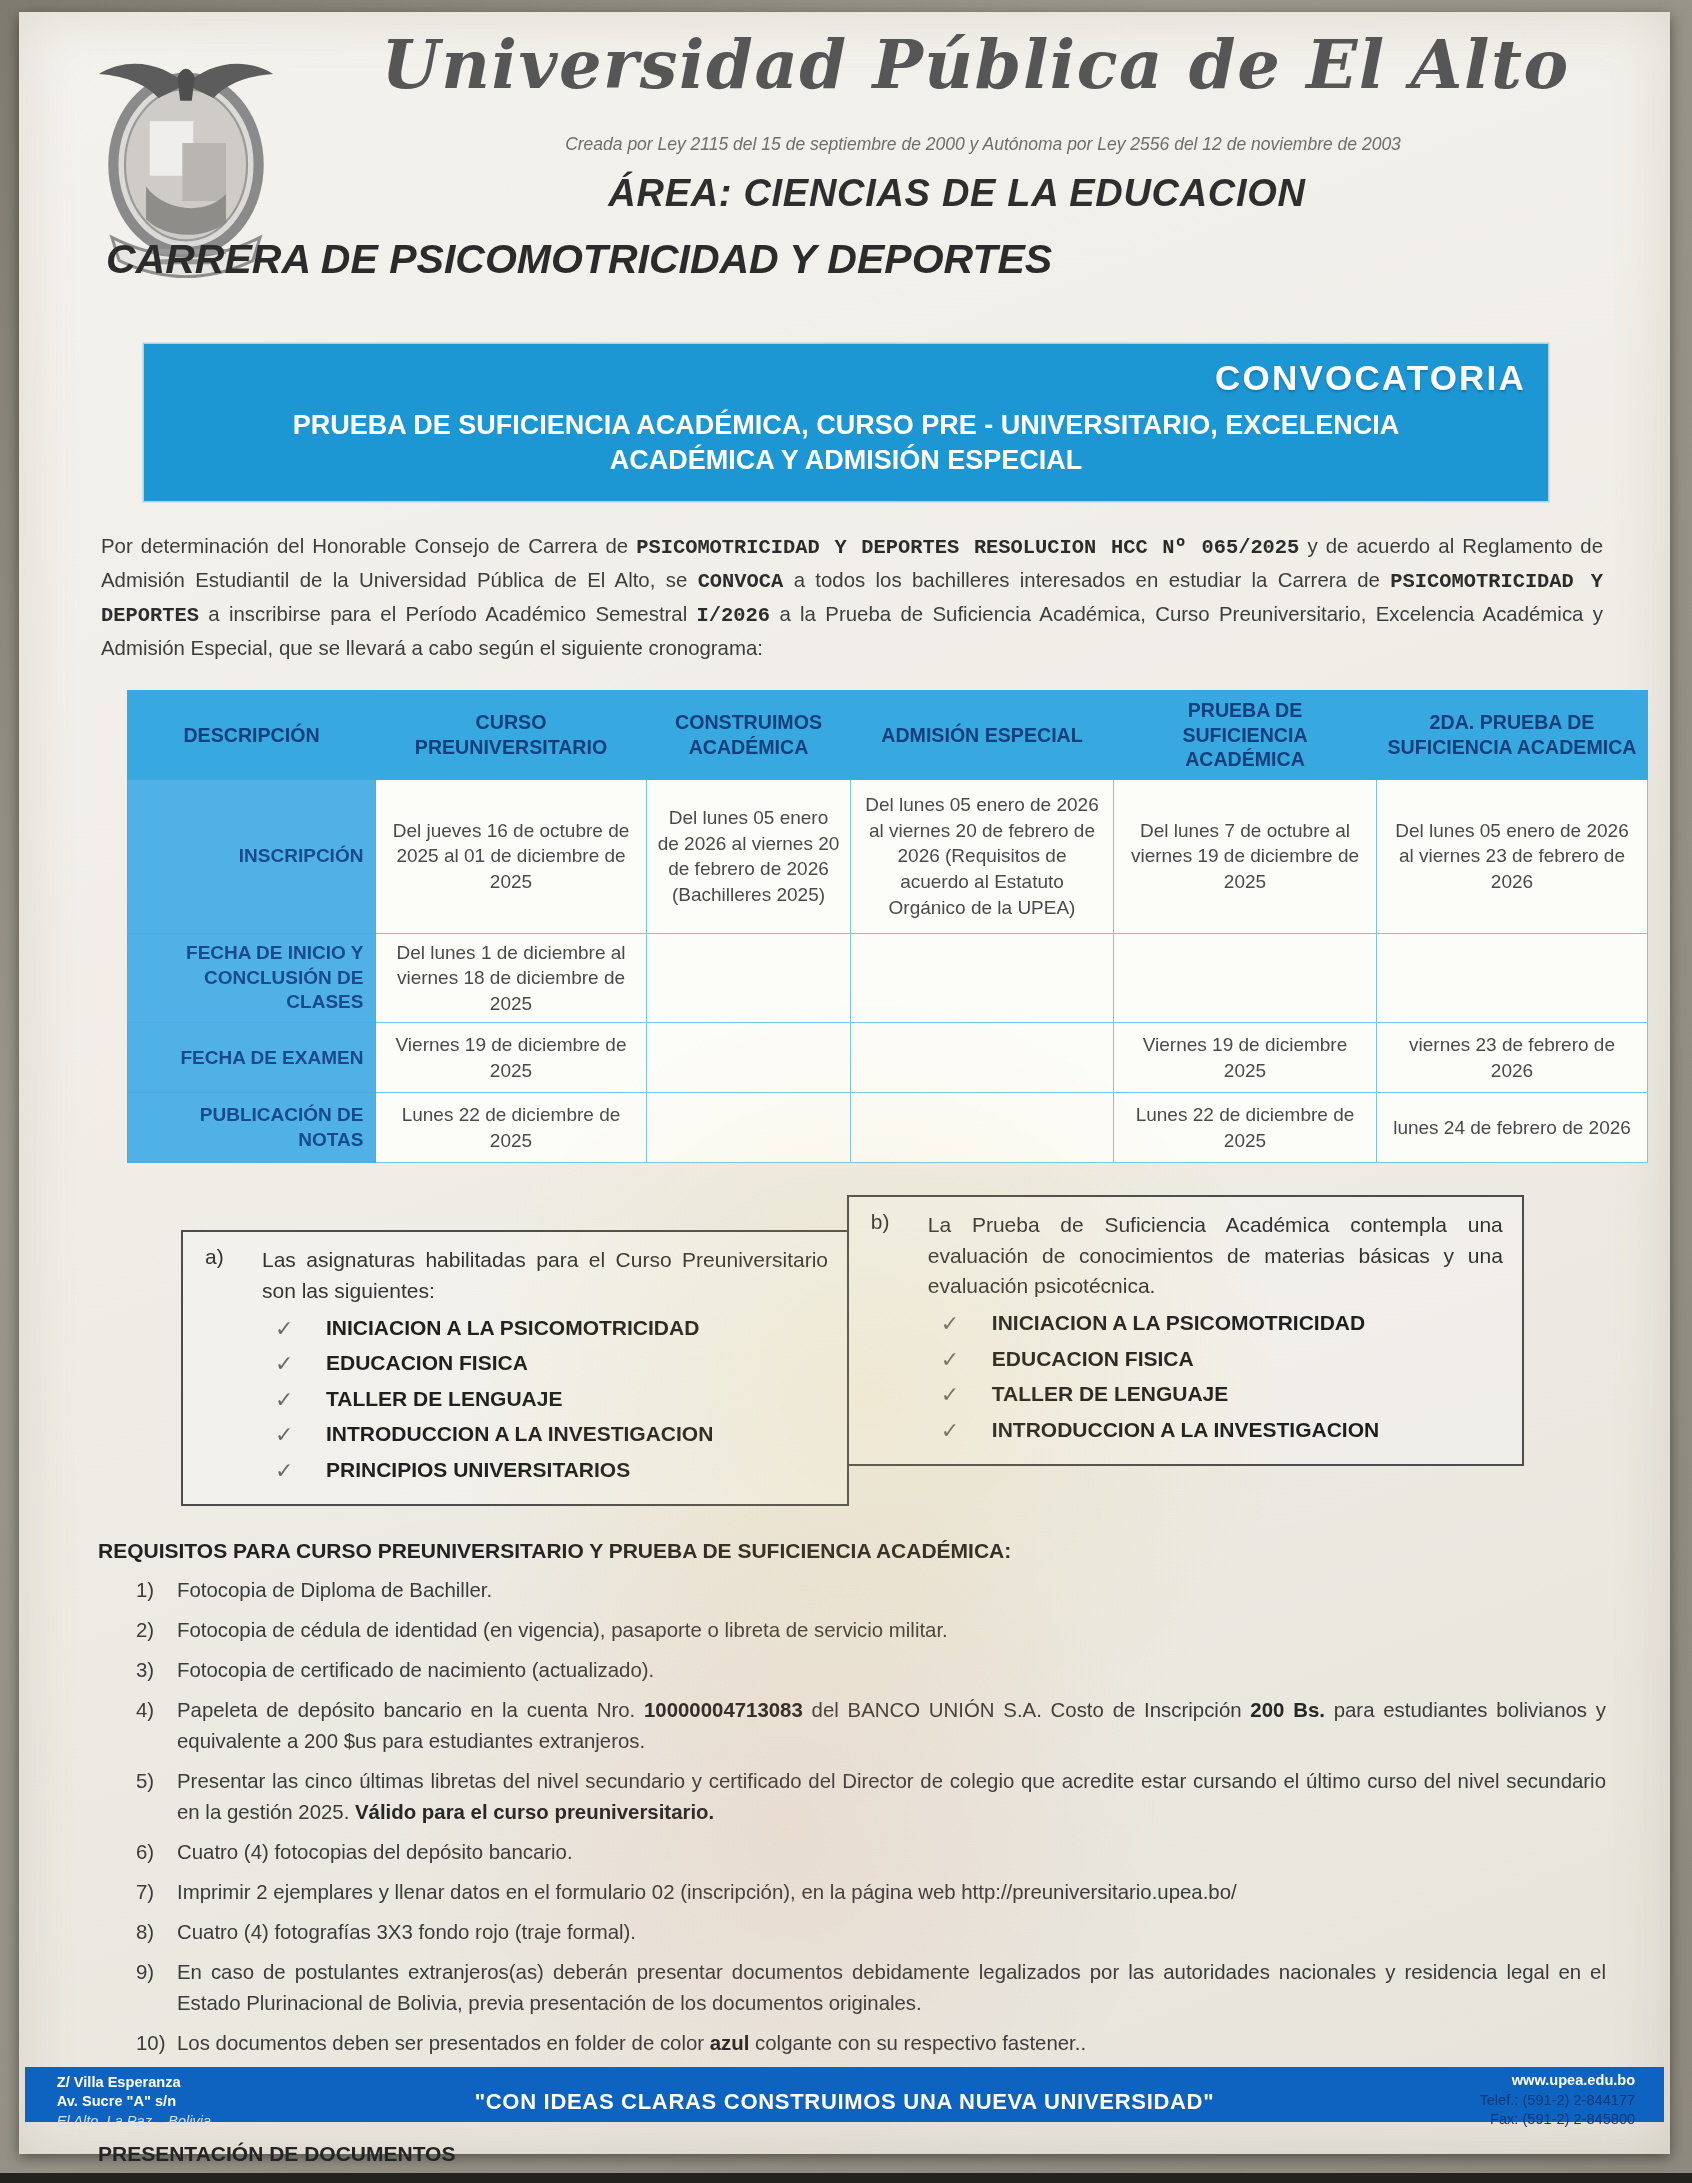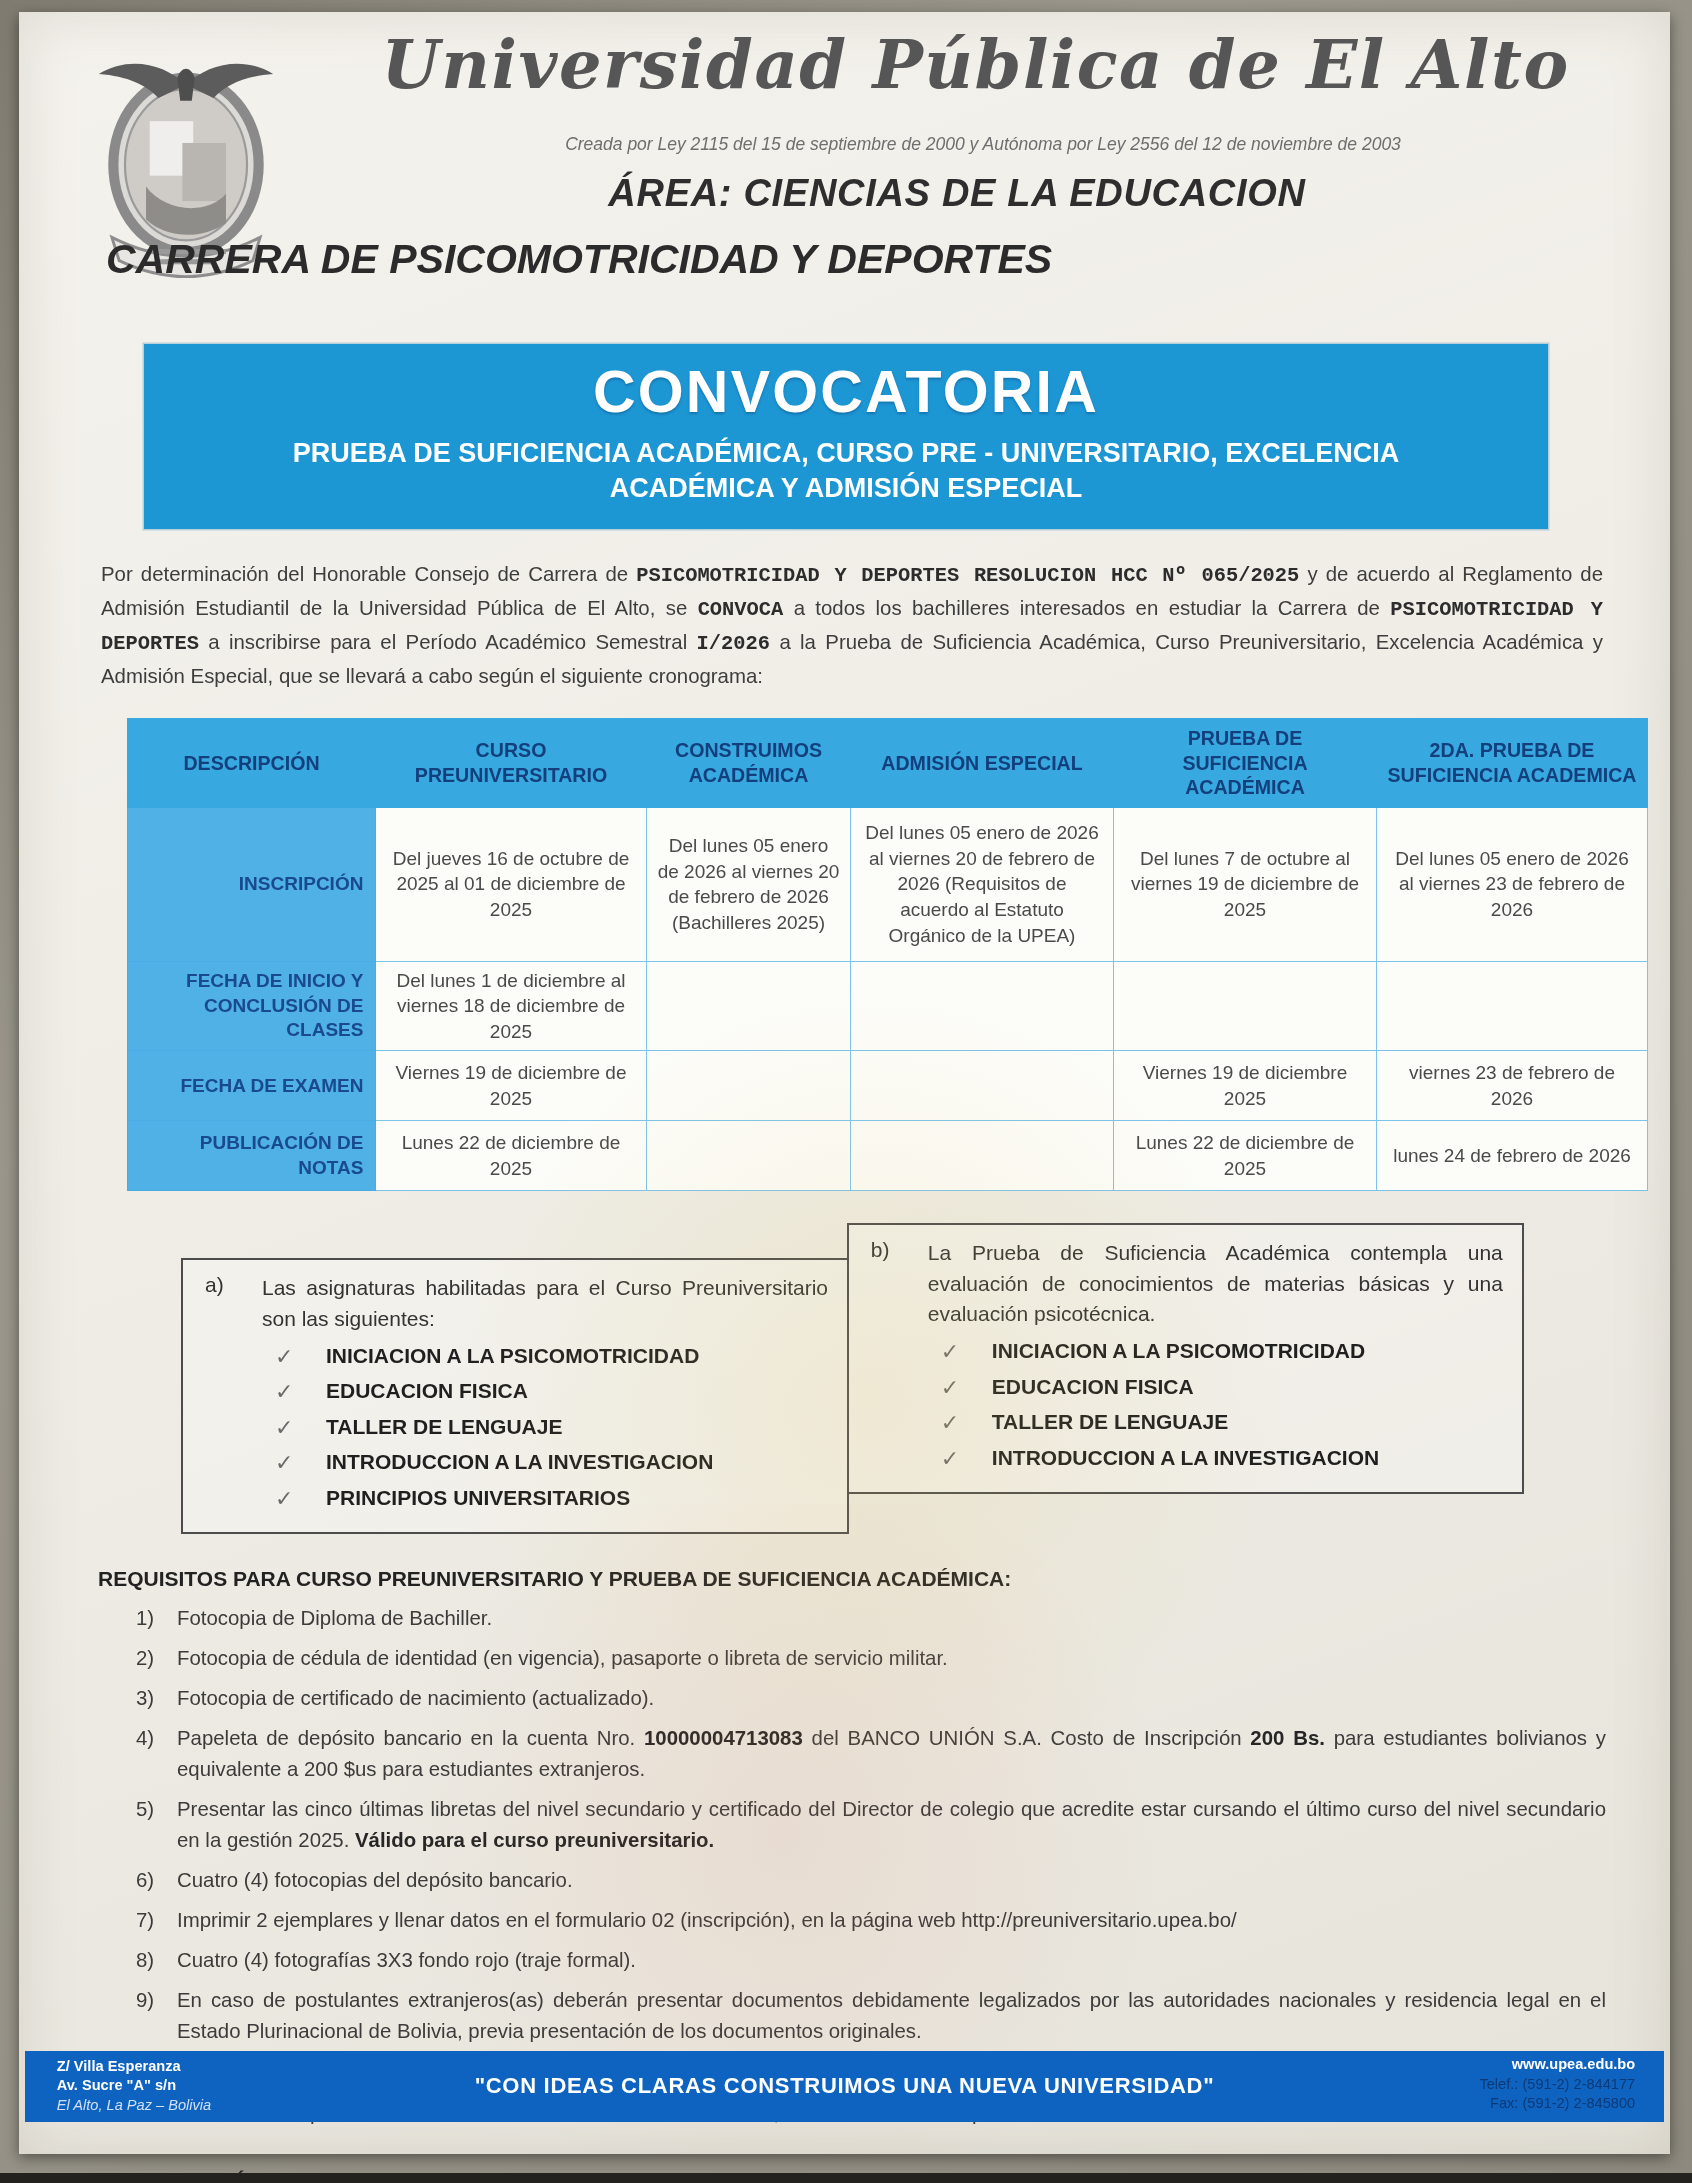--- a/index.html
+++ b/index.html
@@ -26,22 +26,22 @@
   .law { position:absolute; left:306px; right:29px; top:122px; text-align:center;
          font-size:17.5px; color:#6e6e6e;font-style:italic; }
   .area-line { position:absolute; left:247px; right:22px; top:160px; text-align:center;
                font-size:38px; font-weight:bold; font-style:italic; color:#2e2e2e; letter-spacing:0.7px; }
   .career-line { position:absolute; left:87px; right:87px; top:224px; text-align:left;
                  font-size:41px; font-weight:bold; font-style:italic; color:#2b2b2b; }
 
   
   .banner { margin:26px 122px 0 125px; background:#1d96d4; padding:14.6px 22px 22px; text-align:center;
             box-shadow:0 0 0 1.5px rgba(20,110,170,.25); }
-  .banner-title { color:#fff; font-weight:bold; font-size:59px; letter-spacing:2.2px;
-                  text-shadow:0 1.5px 2.2px rgba(0,60,110,.35); }
+  .banner-title { color:#fff; font-weight:bold; font-size:35px; letter-spacing:2.2px;
+                  text-shadow:0 1.5px 2.2px rgba(0,60,110,.35);text-align:right; }
   .banner-sub { color:#fff; font-weight:bold; font-size:27px; line-height:1.3; margin-top:10.2px; padding:0 65px; }
 
   
   .intro { margin:29px 67px 0 82px; font-size:20.4px; line-height:1.62; color:#3d3d3d; text-align:justify; }
   .intro b { color:#2c2c2c;font-family:Liberation Mono, monospace; }
 
   
   table.crono { border-collapse:collapse; margin:25px 0 0 108px; table-layout:fixed; }
   table.crono th, table.crono td { border:1.5px solid #7cc3ea; }
   table.crono thead th { background:#38a8e0; border-color:#38a8e0; color:#133f7c; font-weight:bold;
@@ -73,21 +73,21 @@
   .req-txt { flex:1; text-align:justify; }
   .req-txt b { color:#262626; }
   .nota { font-size:20.4px; line-height:1.5; margin-top:11.6px; text-align:justify; }
   .nota b { color:#262626; }
 
   
   .pres { margin:38px 64px 0 79px; font-size:20.4px; line-height:1.55; color:#3b3b3b; }
   .pres-title { font-weight:bold; color:#242424; margin-bottom:7.3px; font-size:21px; }
 
   
-  .footer { position:absolute; left:5.8px; right:5.8px; bottom:32px; height:71px; background:#0f63c0; z-index:1; }
+  .footer { position:absolute; left:5.8px; right:5.8px; bottom:32px; height:55px; background:#0f63c0; z-index:1; }
   .f-left { position:absolute; left:32px; top:5.8px; font-size:14.6px; color:#fff; line-height:1.35; }
   .f-left .l1,.f-left .l2 { font-weight:bold; }
   .f-left .l3 { font-style:italic; color:#cfe0f7; }
   .f-center { position:absolute; left:0; right:0; top:22px; text-align:center; color:#fff;
               font-weight:bold; font-size:22px; letter-spacing:0.7px; }
   .f-right { position:absolute; right:29px; top:4px; text-align:right; font-size:14.6px; line-height:1.35; }
   .f-right .r1 { color:#fff; font-weight:bold; }
   .f-right .r2,.f-right .r3 { color:#0c3a78; }
 </style>
 </head>

